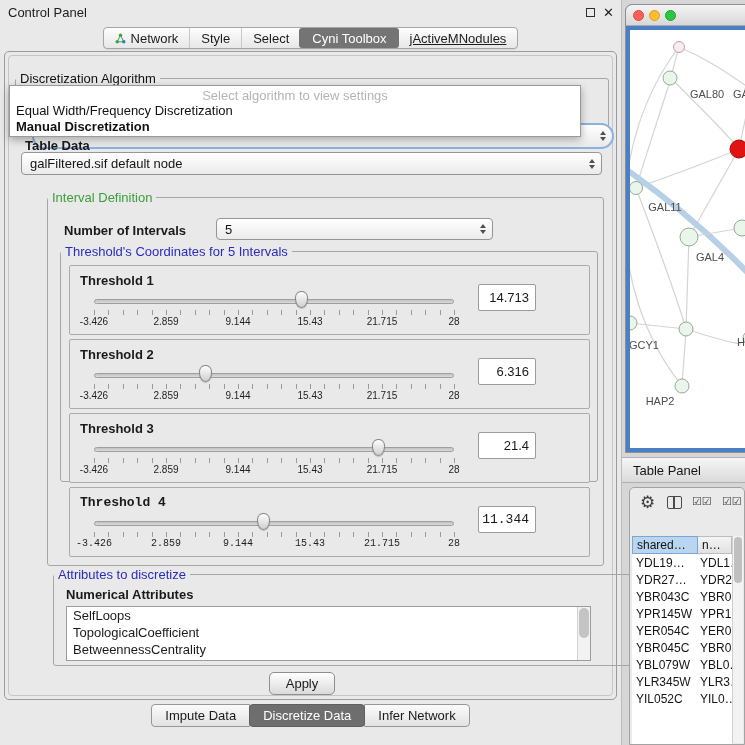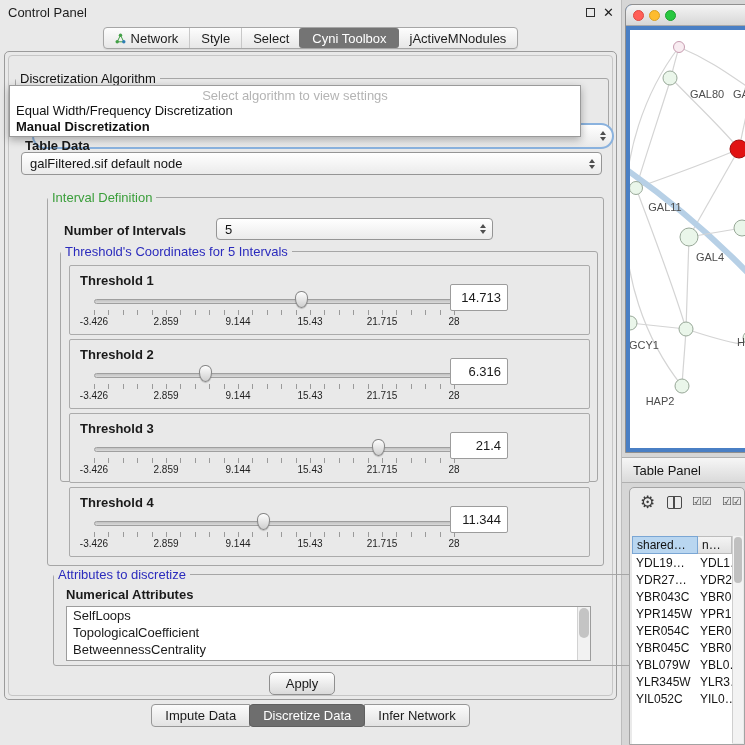--- a/index.html
+++ b/index.html
@@ -11,21 +11,21 @@
   .cp-title{position:absolute;left:8px;top:5px;font-size:13px;color:#1c1c1c;}
   .win-icons{position:absolute;right:7px;top:7px;display:flex;align-items:center;gap:8px;}
   .float-box{width:9px;height:9px;border:1.5px solid #2e2e2e;}
   .close-x{font-size:13px;font-weight:bold;color:#1c1c1c;line-height:11px;}
 
   .top-tabs{position:absolute;left:0;right:0;top:27px;display:flex;justify-content:center;}
   .tabbar{display:flex;height:22px;border:1px solid #a6a6a6;border-radius:4px;background:linear-gradient(#fdfdfd,#e7e7e7);box-shadow:0 1px 1px rgba(0,0,0,0.08);}
   .tab{display:flex;align-items:center;gap:5px;padding:0 11px;border-left:1px solid #c8c8c8;font-size:13px;color:#1c1c1c;}
   .tab:first-child{border-left:none;}
   .tab.selected{background:#747474;color:#fff;border-radius:3px;border-left-color:transparent;margin-left:-1px;padding:0 12px;}
-  .tab.selected + .tab{border-left:none;}
+  .tab.selected + .tab{border-left:none;text-decoration:underline;}
   .tabicon{display:inline-flex;}
 
   .cp-main{position:absolute;left:4px;top:51px;width:613px;height:649px;border:1px solid #9b9b9b;border-radius:5px;background:#e9e9e9;}
   .cp-inner{position:absolute;inset:3px;border:1px solid #c6c6c6;border-radius:4px;pointer-events:none;}
 
   .group{position:absolute;border:1px solid #a6a6a6;border-radius:3px;}
   .group-legend{position:absolute;top:-8px;left:0;background:#e9e9e9;padding:0 4px;font-size:13px;white-space:nowrap;}
   .legend-green{color:#3a9e3a;}
   .legend-blue{color:#2b2bbd;}
   .legend-black{color:#111;}
@@ -51,21 +51,21 @@
   .ni-label{position:absolute;left:16px;top:25px;font-weight:bold;}
   .ni-combo{left:168px;top:20px;width:277px;height:22px;}
   .thr-group{position:absolute;left:12px;top:53px;width:538px;height:231px;border:1px solid #a6a6a6;border-radius:3px;}
 
   .thr-panel{position:absolute;left:8px;width:521px;height:70px;border:1px solid #ababab;border-radius:2px;background:#e9e9e9;}
   .thr-label{position:absolute;left:10px;top:7px;font-weight:bold;font-size:13px;}
   .thr-track{position:absolute;left:24px;top:33px;width:360px;height:5px;background:linear-gradient(#c2c2c2,#dadada);border:1px solid #9f9f9f;border-radius:3px;}
   .thr-thumb{position:absolute;top:25px;width:13px;height:17px;background:linear-gradient(#fdfdfd,#cfcfcf);border:1px solid #868686;border-radius:48% 48% 52% 52% / 40% 40% 60% 60%;box-shadow:0 1px 1px rgba(0,0,0,.2);}
   .thr-ticks{position:absolute;left:24px;top:44px;width:361px;height:5px;background:repeating-linear-gradient(to right,#9a9a9a 0 1px,transparent 1px 14.4px);}
   .thr-scale-label{position:absolute;top:50px;transform:translateX(-50%);font-size:10px;color:#1e1e1e;}
-  .thr-value{position:absolute;left:380px;top:18px;width:58px;height:27px;background:#fff;border:1px solid #9c9c9c;border-radius:2px;display:flex;align-items:center;justify-content:flex-end;padding-right:6px;font-size:13px;}
+  .thr-value{position:absolute;left:408px;top:18px;width:58px;height:27px;background:#fff;border:1px solid #9c9c9c;border-radius:2px;display:flex;align-items:center;justify-content:flex-end;padding-right:6px;font-size:13px;}
 
   .attr-group{left:48px;top:522px;width:647px;height:92px;}
   .attr-subtitle{position:absolute;left:12px;top:12px;font-weight:bold;}
   .attr-list{position:absolute;left:12px;top:31px;width:525px;height:55px;background:#fff;border:1px solid #9c9c9c;overflow:hidden;}
   .attr-item{padding-left:6px;line-height:17px;font-size:13px;white-space:nowrap;}
   .attr-scroll{position:absolute;right:0;top:0;bottom:0;width:13px;background:#f2f2f2;border-left:1px solid #d2d2d2;}
   .attr-thumb{position:absolute;left:1px;top:1px;width:10px;height:30px;background:#c4c4c4;border-radius:5px;}
 
   .apply-btn{position:absolute;left:264px;top:620px;width:66px;height:23px;border:1px solid #8f8f8f;border-radius:5px;background:linear-gradient(#ffffff,#dadada);display:flex;align-items:center;justify-content:center;font-size:13px;}
 
@@ -222,21 +222,21 @@
                 <div class="thr-thumb" style="left: 301.894px;"></div>
                 <div class="thr-ticks"></div>
                 <span class="thr-scale-label" style="left: 24px;">-3.426</span>
                 <span class="thr-scale-label" style="left: 96px;">2.859</span>
                 <span class="thr-scale-label" style="left: 168px;">9.144</span>
                 <span class="thr-scale-label" style="left: 240px;">15.43</span>
                 <span class="thr-scale-label" style="left: 312px;">21.715</span>
                 <span class="thr-scale-label" style="left: 384px;">28</span>
                 <div class="thr-value">21.4</div>
               </div>
-              <div class="thr-panel" style="top: 235px;">
+              <div class="thr-panel" style="top: 235px; font-family: Liberation Mono, monospace;">
                 <div class="thr-label">Threshold 4</div>
                 <div class="thr-track"></div>
                 <div class="thr-thumb" style="left: 186.697px;"></div>
                 <div class="thr-ticks"></div>
                 <span class="thr-scale-label" style="left: 24px;">-3.426</span>
                 <span class="thr-scale-label" style="left: 96px;">2.859</span>
                 <span class="thr-scale-label" style="left: 168px;">9.144</span>
                 <span class="thr-scale-label" style="left: 240px;">15.43</span>
                 <span class="thr-scale-label" style="left: 312px;">21.715</span>
                 <span class="thr-scale-label" style="left: 384px;">28</span>

